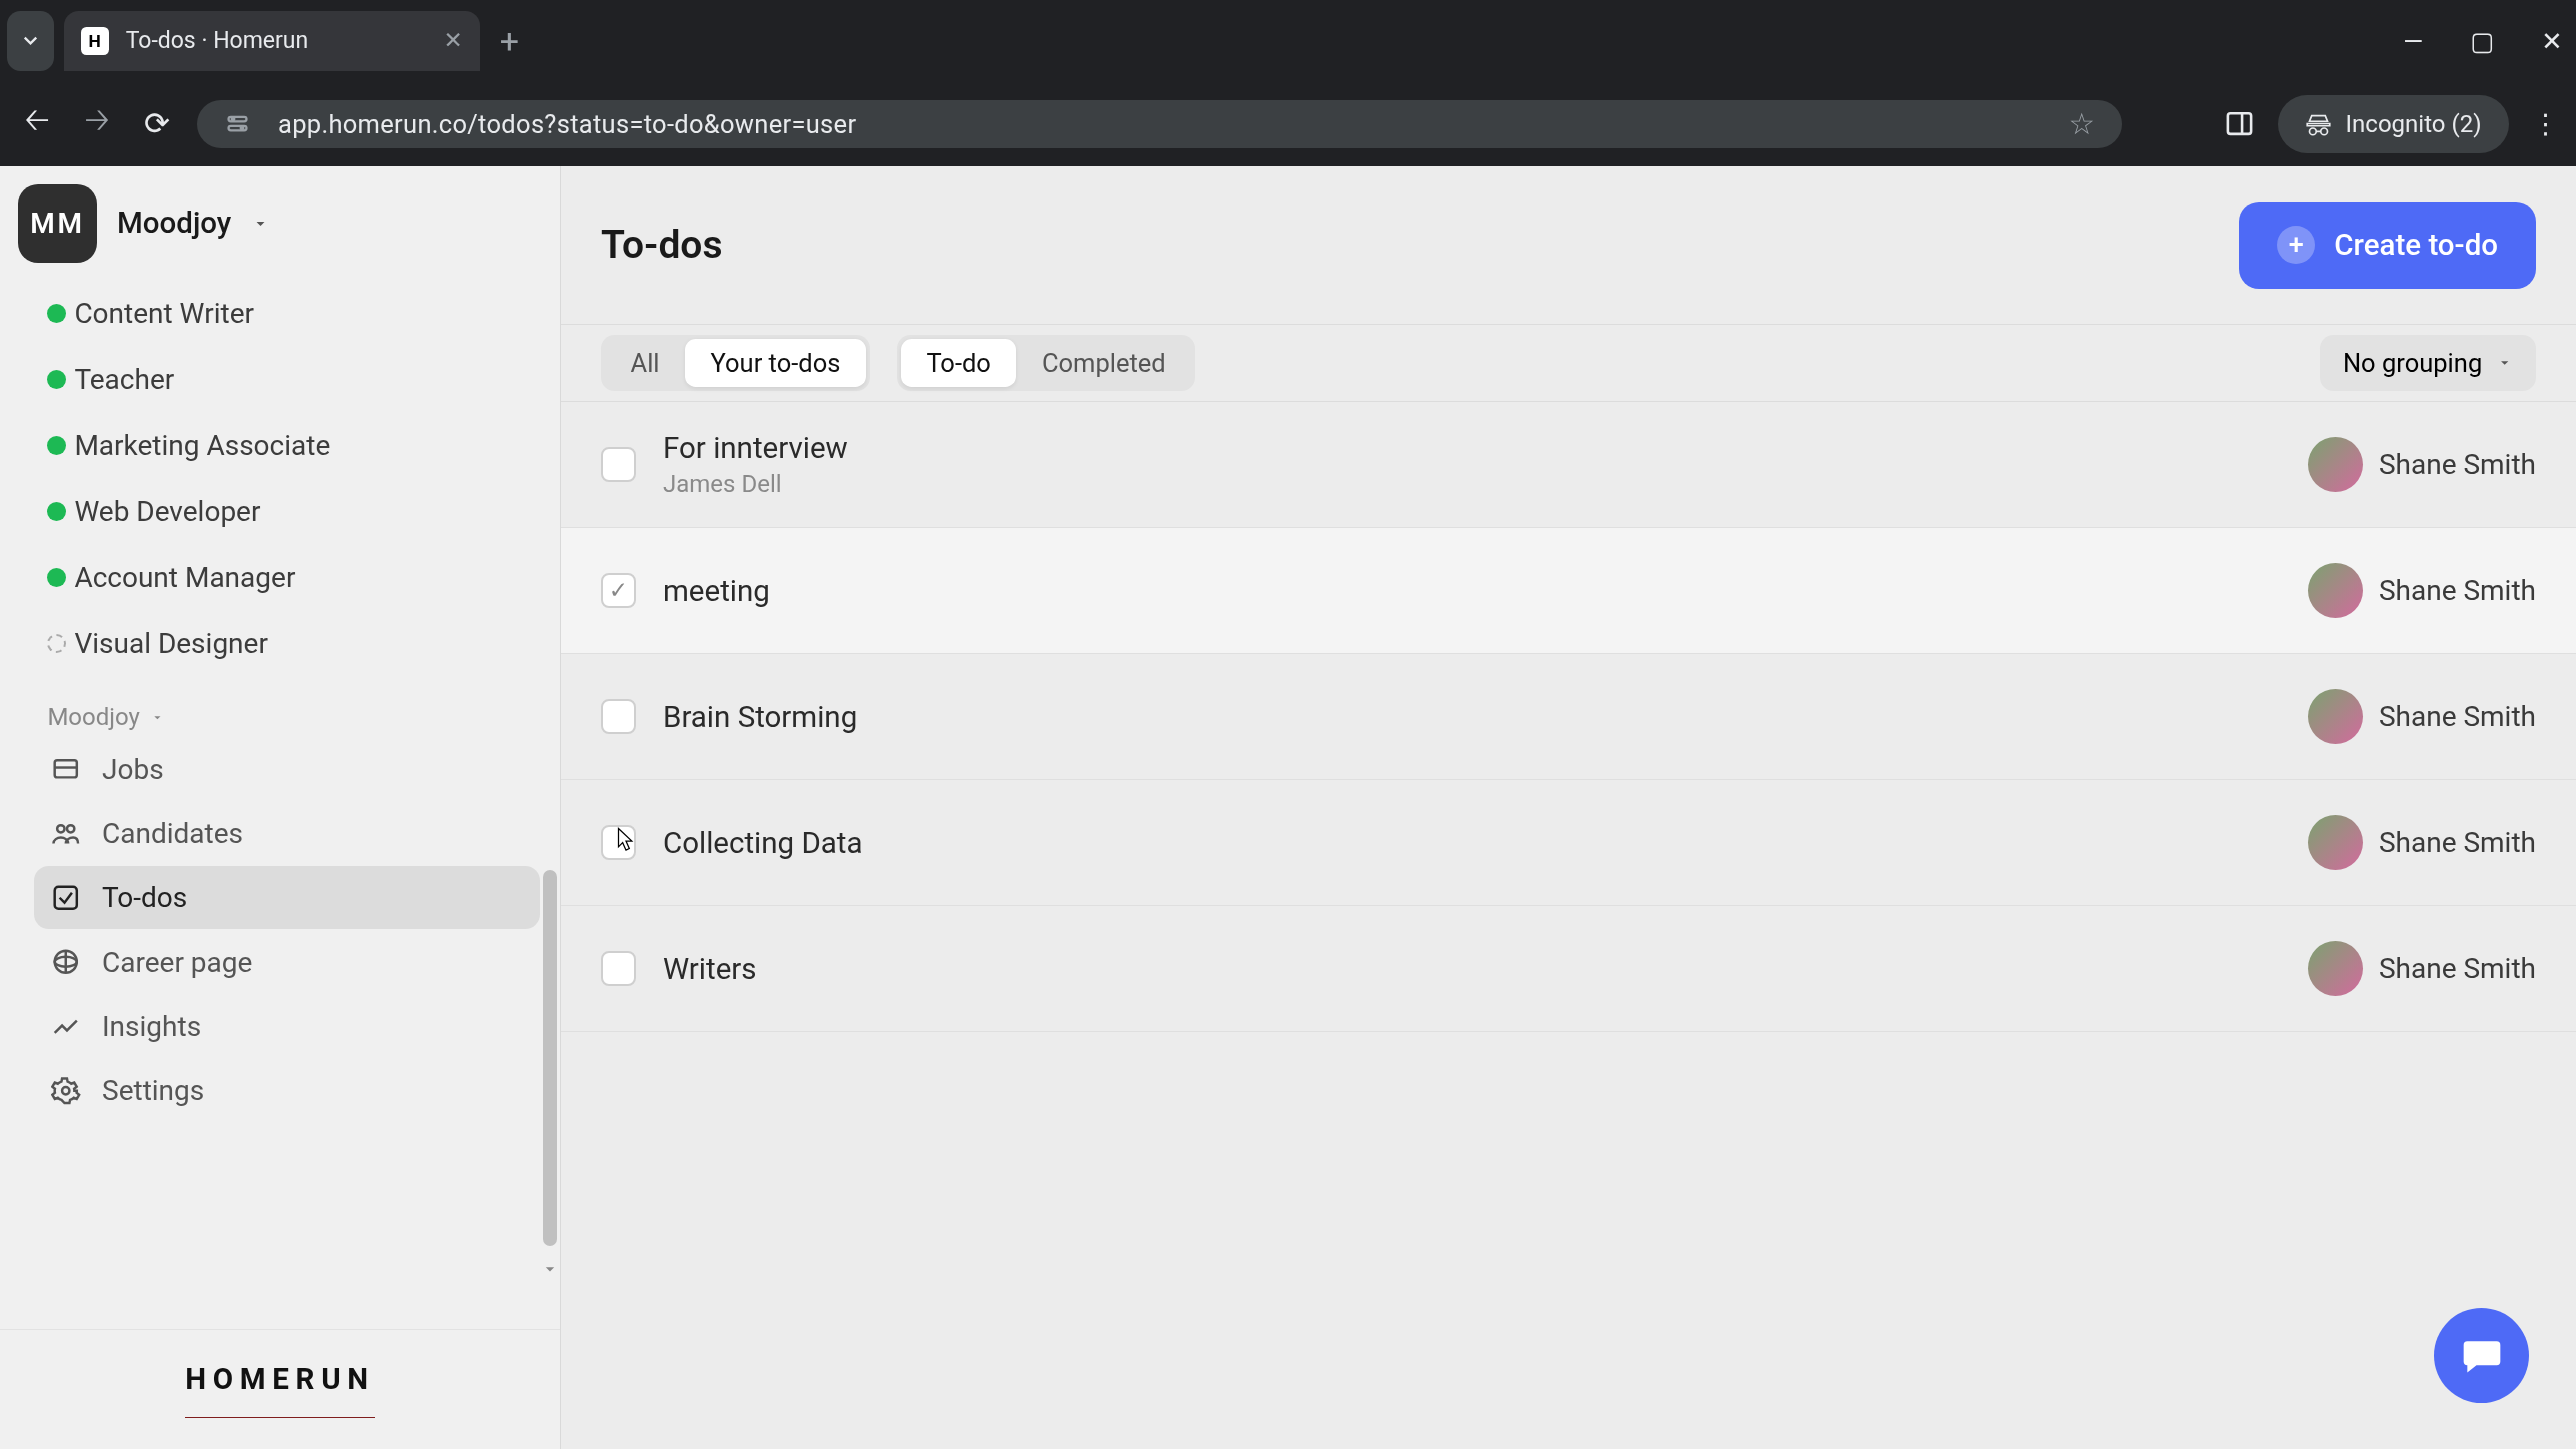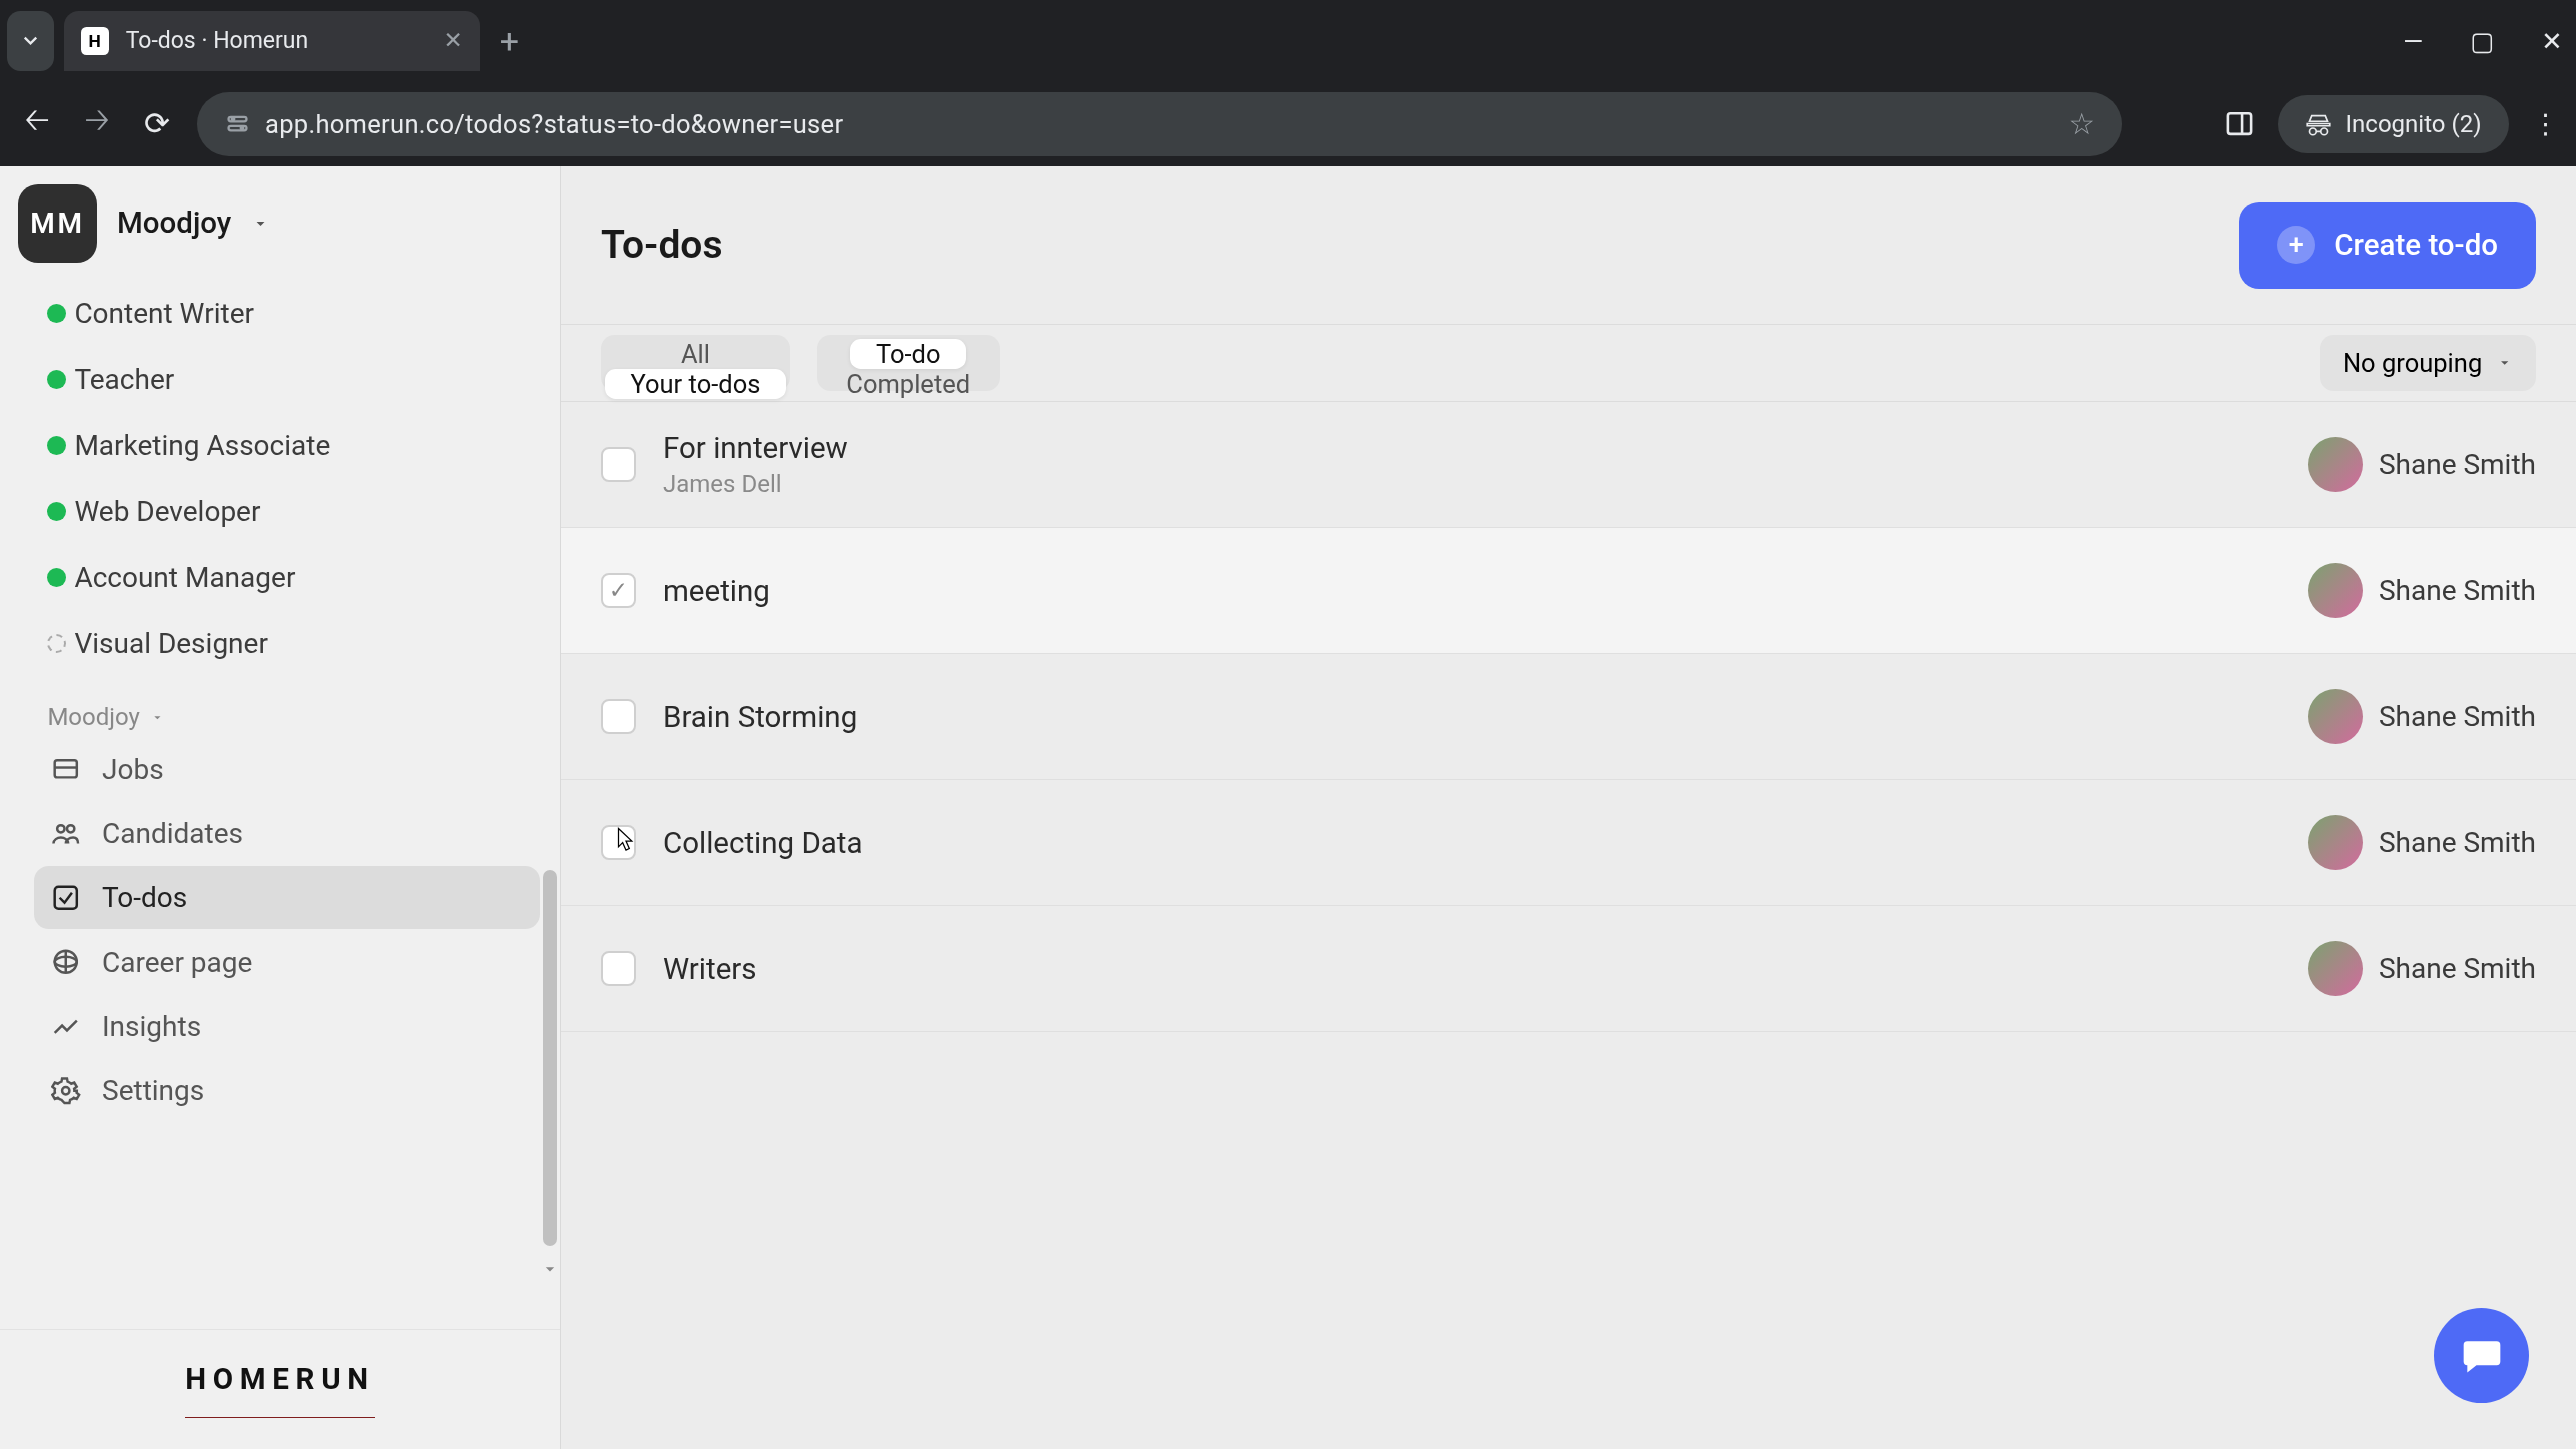--- a/index.html
+++ b/index.html
@@ -13,21 +13,21 @@
   .tab .favicon { width: 28px; height: 28px; background: #fff; border-radius: 5.4px; display: flex; align-items: center; justify-content: center; font-weight: 700; font-size: 17.4px; color: #000; }
   .tab .tab-title { color: #e8eaed; font-size: 23px; }
   .tab .tab-close { position: absolute; right: 17px; color: #9aa0a6; font-size: 23px; }
   .new-tab { color: #9aa0a6; font-size: 34px; margin-left: 20px; }
   .window-controls { position: absolute; right: 13.4px; top: 0; height: 81px; display: flex; align-items: center; gap: 47px; color: #e8eaed; }
   .window-controls span { font-size: 25.5px; }
 
   .toolbar { height: 85px; display: flex; align-items: center; padding: 0 17px; gap: 20px; }
   .toolbar .nav-btn { color: #9aa0a6; font-size: 31px; width: 40px; text-align: center; }
   .toolbar .nav-btn.enabled { color: #e8eaed; }
-  .omnibox { flex: 0 0 1925px; height: 64px; background: #3c4043; border-radius: 32px; display: flex; align-items: center; padding: 0 27px; gap: 14px; }
+  .omnibox { flex: 0 0 1925px; height: 48px; background: #3c4043; border-radius: 32px; display: flex; align-items: center; padding: 0 27px; gap: 27px; }
   .omnibox .url { color: #e8eaed; font-size: 25.5px; letter-spacing: 0.3px; }
   .omnibox .star { margin-left: auto; color: #9aa0a6; font-size: 29.5px; }
   .right-actions { display: flex; align-items: center; gap: 23.5px; margin-left: auto; color: #e8eaed; }
   .incognito-pill { height: 58px; background: #3c4043; border-radius: 29px; display: flex; align-items: center; gap: 13.4px; padding: 0 27px; font-size: 24px; }
 
   
   .app { width: 100%; height: calc(1449px - 165px); background: #f0f0f0; display: flex; position: relative; }
 
   
   .sidebar { width: 561px; height: 100%; background: #f0f0f0; border-right: 1.3px solid #d9d9d9; display: flex; flex-direction: column; position: relative; }
@@ -56,21 +56,21 @@
   .brand { font-size: 29.5px; letter-spacing: 6.7px; font-weight: 700; color: #111; border-bottom: 1px solid #7f1d1d; padding-bottom: 21px; }
 
   
   .main { flex: 1; height: 100%; background: #ececec; display: flex; flex-direction: column; }
   .main-header { height: 158px; display: flex; align-items: center; padding: 0 40px; }
   .page-title { font-size: 39px; font-weight: 600; color: #1a1a1a; }
   .create-btn { margin-left: auto; height: 87px; border-radius: 20px; background: #4e6af6; color: #fff; display: flex; align-items: center; gap: 19px; padding: 0 38px; font-size: 29.5px; font-weight: 500; }
   .create-plus { width: 38px; height: 38px; border-radius: 50%; background: rgba(255,255,255,0.28); display: flex; align-items: center; justify-content: center; font-size: 27px; }
 
   .filter-bar { height: 78px; border-top: 0.7px solid #dcdcdc; border-bottom: 0.7px solid #dcdcdc; display: flex; align-items: center; padding: 0 40px; gap: 27px; }
-  .seg { height: 56px; background: #e2e2e2; border-radius: 13.4px; display: flex; align-items: center; padding: 4px; gap: 0; flex-direction: column; }
+  .seg { height: 56px; background: #e2e2e2; border-radius: 13.4px; display: flex; align-items: center; padding: 4px; gap: 0; }
   .seg-opt { height: 48px; padding: 0 25.5px; border-radius: 10.7px; display: flex; align-items: center; font-size: 25.5px; color: #555; }
   .seg-opt.active { background: #fff; color: #111; box-shadow: 0 1.3px 4px rgba(0,0,0,.08); }
   .grouping { margin-left: auto; height: 56px; background: #e2e2e2; border-radius: 13.4px; display: flex; align-items: center; gap: 13.4px; padding: 0 23px; font-size: 25.5px; color: #000000; }
 
   .todo-list { flex: 1; }
   .todo-row { height: 126px; border-bottom: 1.3px solid #dfdfdf; display: flex; align-items: center; padding: 0 40px; gap: 27px; }
   .todo-row:hover, .todo-row.hovered { background: #f4f4f4; }
   .todo-check { width: 35px; height: 35px; border: 2px solid #cfcfcf; border-radius: 8px; background: #fff; flex-shrink: 0; display: flex; align-items: center; justify-content: center; color: #888; font-size: 23px; }
   .todo-text { display: flex; flex-direction: column; gap: 5.4px; }
   .todo-title { font-size: 29.5px; color: #2a2a2a; }

